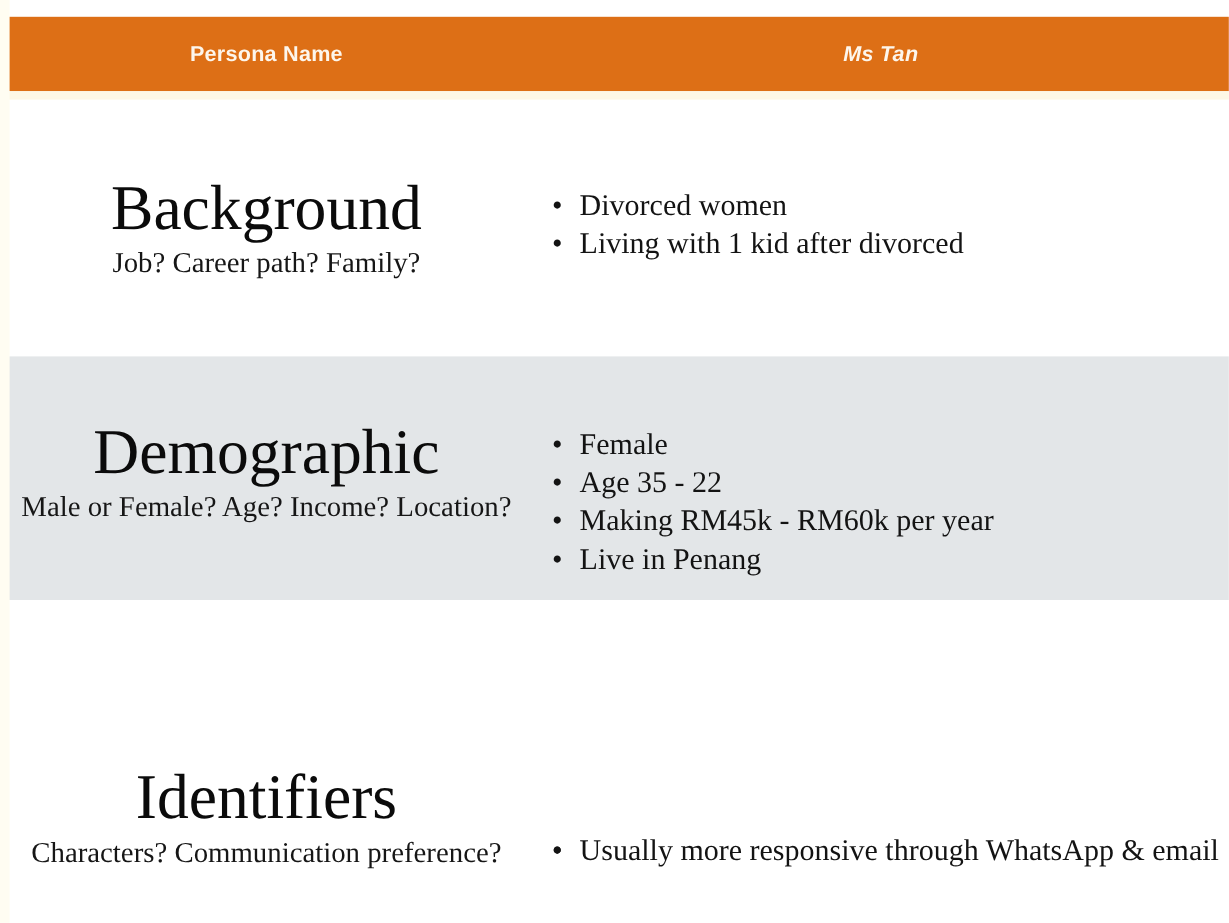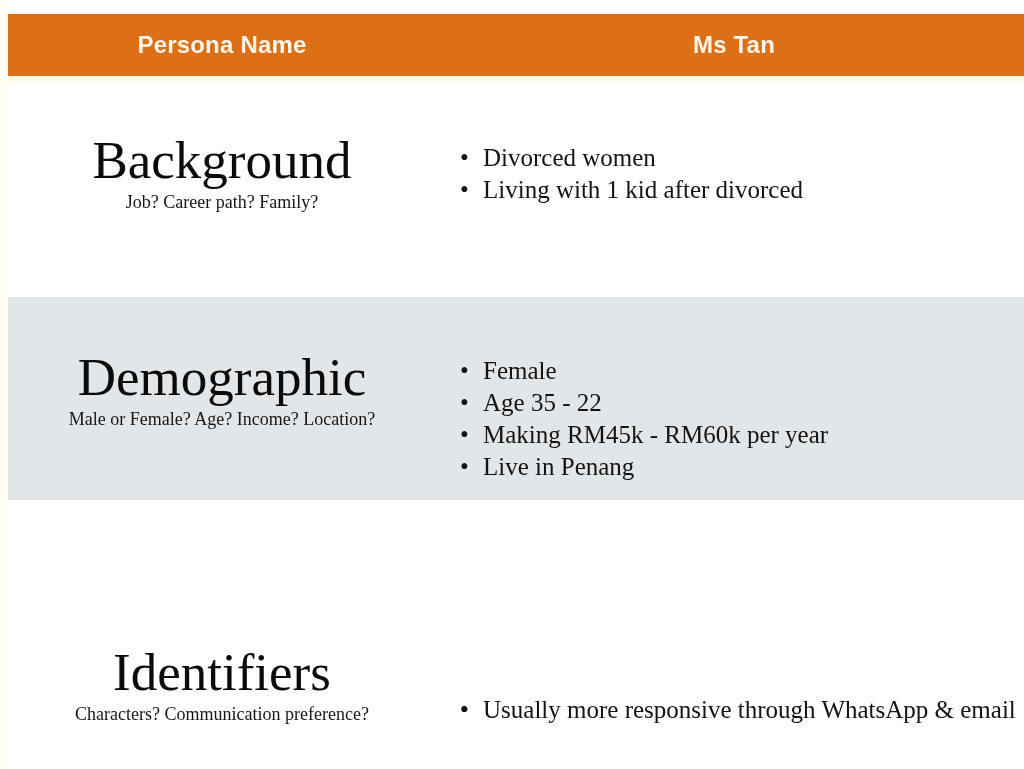--- a/index.html
+++ b/index.html
@@ -50,29 +50,29 @@
     position: absolute;
     left: 0;
     top: 76px;
     width: 1024px;
     height: 7px;
     background: #fdf7e6;
   }
   .header-cell {
     font-family: "Liberation Sans", "DejaVu Sans", sans-serif;
     font-weight: bold;
-    font-size: 24px;
+    font-size: 18px;
     color: #fdf6ec;
     text-align: center;
     line-height: 1;
     letter-spacing: 0.2px;
     white-space: nowrap;
   }
   .header-cell.left  { width: 444px; }
-  .header-cell.right { width: 580px; }
+  .header-cell.right { width: 580px; font-style: italic; }
 
   
   .row {
     position: absolute;
     left: 0;
     width: 1024px;
     display: flex;
     align-items: flex-start;
   }
   .row.band {
@@ -90,21 +90,21 @@
     font-family: "Liberation Serif", "DejaVu Serif", serif;
     font-size: 53px;
     line-height: 1.04;
     color: #0b0b0b;
     font-weight: normal;
     margin: 0;
     white-space: nowrap;
   }
   .row-subtitle {
     font-family: "Liberation Serif", "DejaVu Serif", serif;
-    font-size: 18px;
+    font-size: 24px;
     line-height: 1.2;
     color: #161616;
     margin: 4px 0 0 0;
     white-space: nowrap;
   }
 
   .row-bullets {
     width: 580px;
     box-sizing: border-box;
     padding-left: 8px;
@@ -126,21 +126,21 @@
   ul.bullets li .bullet-dot {
     position: absolute;
     left: 8px;
     top: 0;
     font-size: 25px;
     line-height: 32px;
     color: #131313;
   }
 
   
-  #row-background { top: 128px;  height: 120px; }
+  #row-background { top: 142px;  height: 120px; }
   #row-background .row-label   { padding-top: 5px; }
   #row-background .row-bullets { padding-top: 14px; }
 
   #row-demographic { top: 297px; height: 203px; }
   #row-demographic .row-label   { padding-top: 53px; }
   #row-demographic .row-bullets { padding-top: 58px; }
 
   #row-identifiers { top: 606px; height: 120px; align-items: flex-end; }
   #row-identifiers .row-label   { padding-top: 3px; }
   #row-identifiers .row-bullets { padding-top: 1px; }

